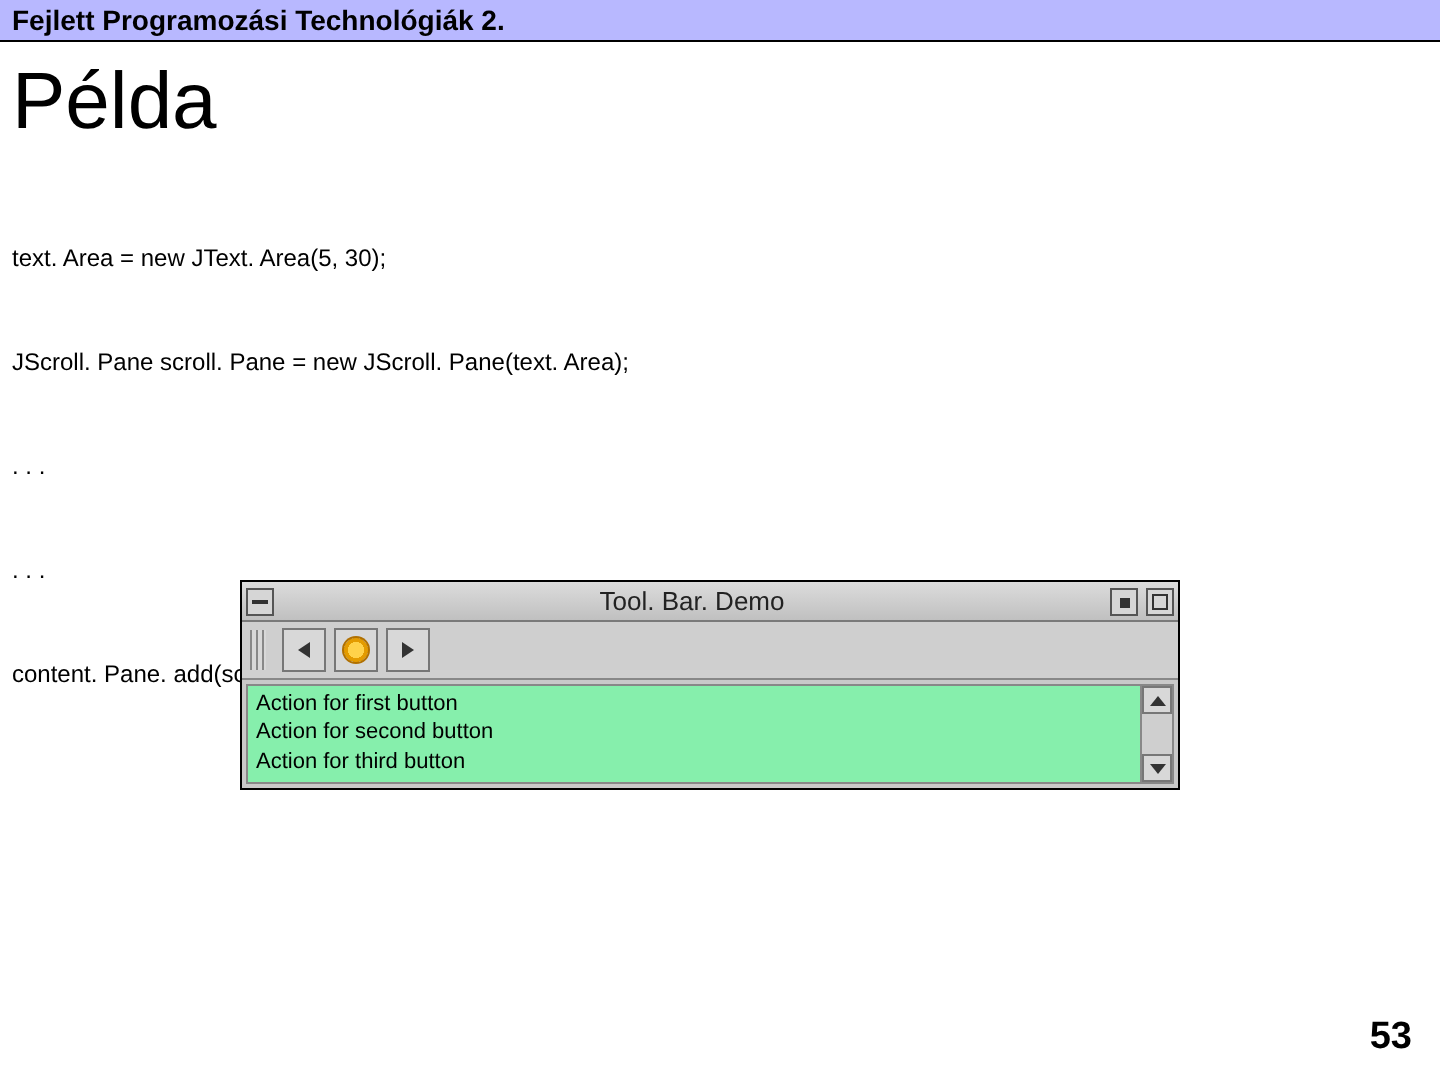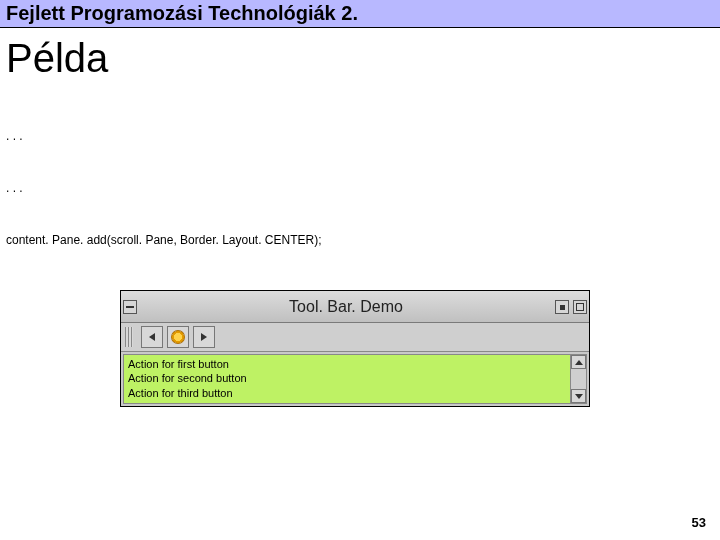--- a/index.html
+++ b/index.html
@@ -2,21 +2,21 @@
 <html><head>
 <meta charset="utf-8">
 <style>
   * { box-sizing: border-box; margin: 0; padding: 0; }
   html, body { width: 720px; height: 540px; font-family: Arial, Helvetica, sans-serif; background: #fff; color: #000; }
   .slide { width: 720px; height: 540px; position: relative; }
   .header-bar {
     background: #b8b8ff;
     border-bottom: 1px solid #000;
     padding: 2px 6px;
-    font-size: 20px;
+    font-size: 14px;
     font-weight: bold;
   }
   .title {
     font-size: 40px;
     font-weight: normal;
     padding: 8px 6px 12px 6px;
   }
   .code-block {
     font-size: 12px;
     line-height: 1.45;
@@ -31,24 +31,24 @@
     width: 470px;
   }
   .win {
     background: #c9c9c9;
     border: 1px solid #000;
     width: 100%;
   }
   .titlebar {
     display: flex;
     align-items: center;
-    height: 32px;
+    height: 20px;
     background: linear-gradient(#dcdcdc,#c0c0c0);
     border-bottom: 1px solid #7a7a7a;
-    font-size: 16px;
+    font-size: 13px;
   }
   .tb-left, .tb-right { display: flex; align-items: center; }
   .tb-btn {
     width: 14px; height: 14px;
     border: 1px solid #555;
     background: #d6d6d6;
     margin: 0 2px;
     position: relative;
   }
   .tb-btn.sys::after {
@@ -74,21 +74,21 @@
     margin-right: 4px;
   }
   .tool-btn {
     width: 22px; height: 22px;
     border: 1px solid #777;
     background: #d8d8d8;
     display: flex; align-items: center; justify-content: center;
   }
   .content-area {
     display: flex;
-    background: #bef264;
+    background: #86efac;
     border: 1px solid #888;
     margin: 2px;
   }
   .text-pane {
     flex: 1;
     font-size: 11px;
     line-height: 1.3;
     padding: 2px 4px;
     min-height: 48px;
     white-space: pre;
@@ -114,36 +114,38 @@
   .arrow-right { border-width: 4px 0 4px 6px; border-color: transparent transparent transparent #333; }
   .gear {
     width: 14px; height: 14px; border-radius: 50%;
     background: radial-gradient(circle,#ffd24a 0 40%,#e39b00 41% 60%,transparent 61%);
     box-shadow: 0 0 0 1px #b07000 inset;
   }
   .page-num {
     position: absolute;
     right: 14px;
     bottom: 10px;
-    font-size: 13px;
+    font-size: 19px;
     font-weight: bold;
   }
 </style>
 </head>
 <body>
 
 <div class="slide">
 
   <div class="header-bar">
     <span>Fejlett Programozási Technológiák 2.</span>
   </div>
 
   <div class="title">Példa</div>
 
   <div class="code-block">
+    <div>text. Area = new JText. Area(5, 30);</div>
+    <div>JScroll. Pane scroll. Pane = new JScroll. Pane(text. Area);</div>
     <div>. . .</div>
     <div>. . .</div>
     <div>content. Pane. add(scroll. Pane, Border. Layout. CENTER);</div>
   </div>
 
   <div class="demo-wrap">
     <div class="win">
       <div class="titlebar">
         <div class="tb-left">
           <div class="tb-btn sys"></div>

